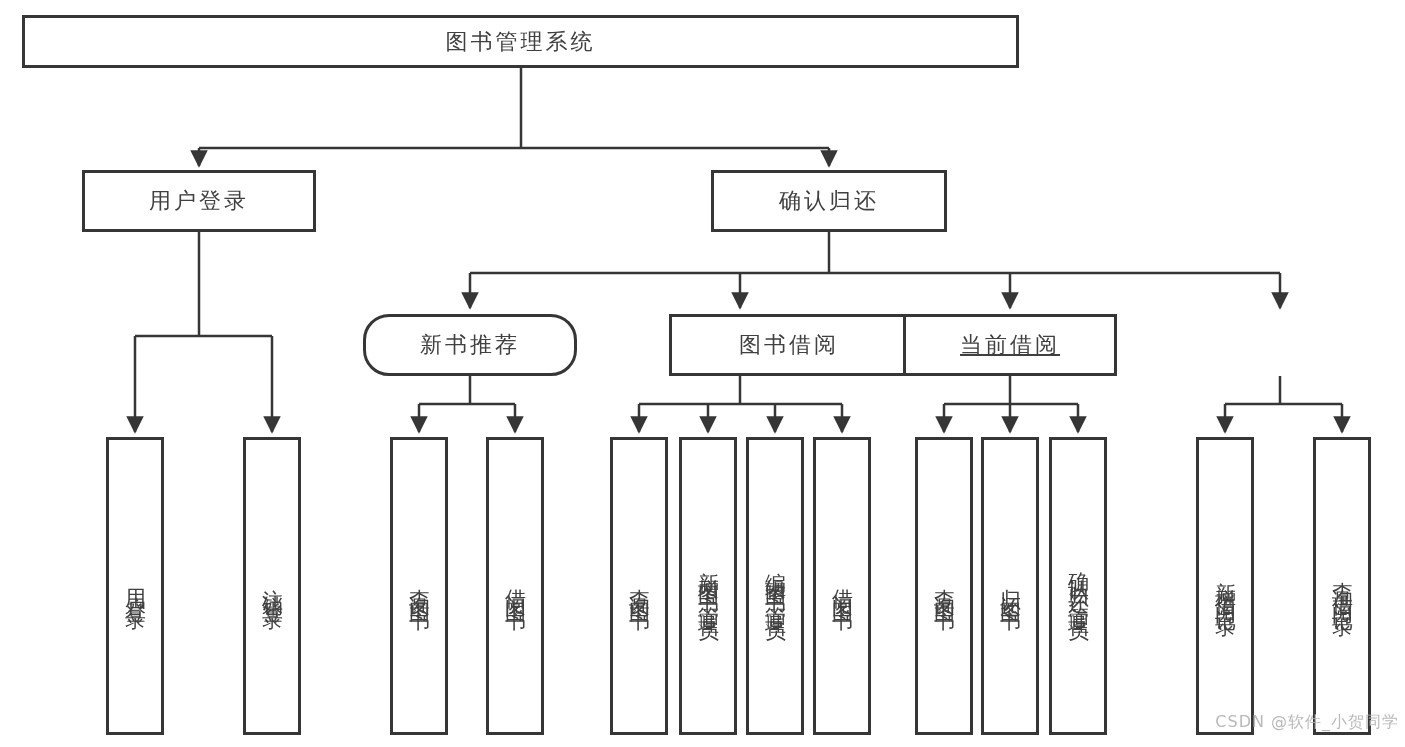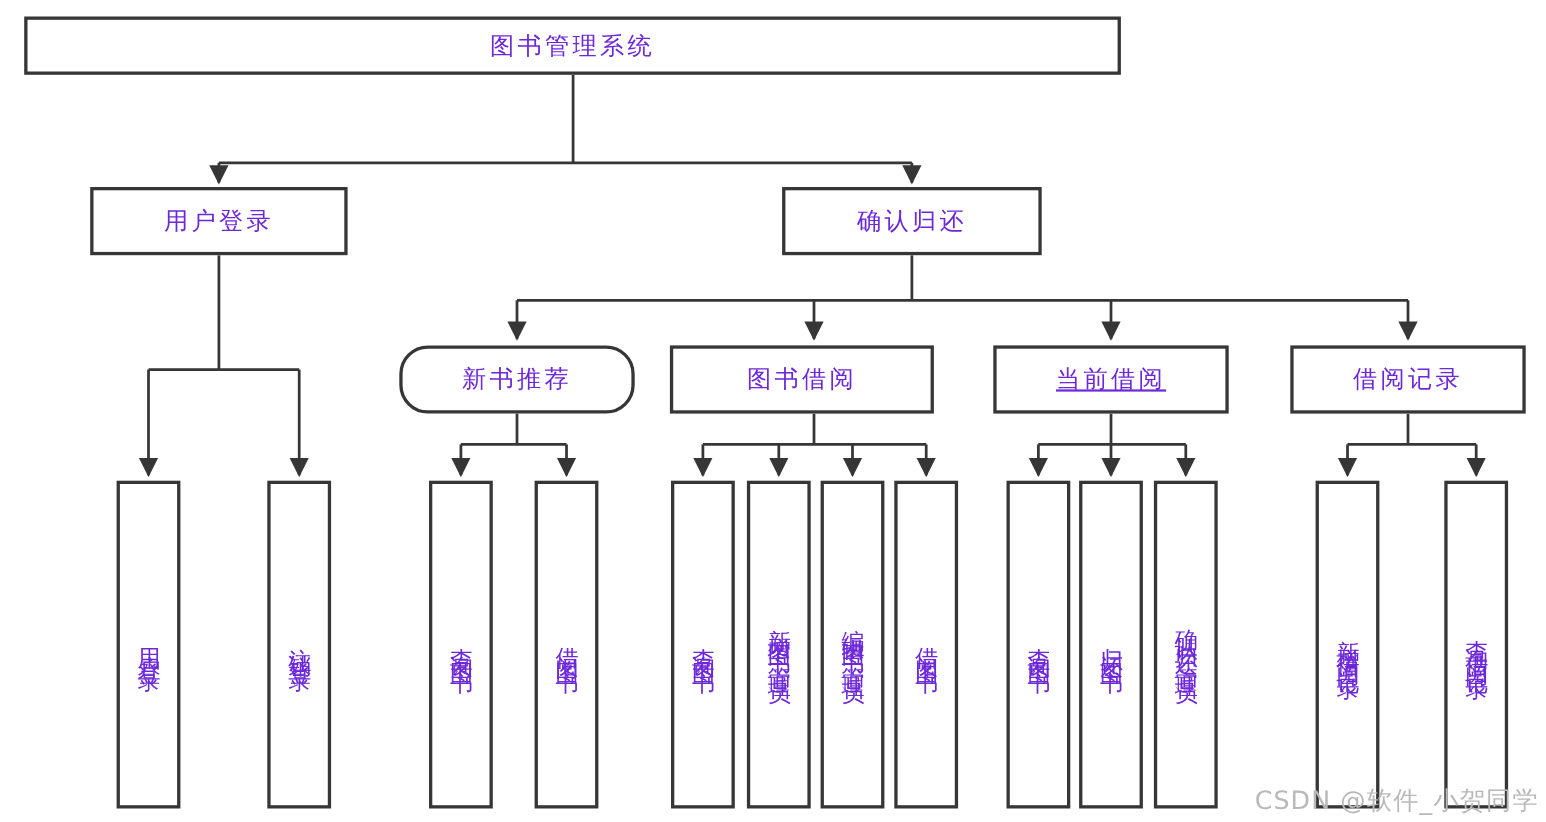--- a/index.html
+++ b/index.html
@@ -10,37 +10,37 @@
     font-family:"DejaVu Sans","Liberation Sans",sans-serif;
     overflow:hidden;
   }
   #connectors { position:absolute; left:0; top:0; z-index:1; }
   .node {
     position:absolute;
     box-sizing:border-box;
     border:3px solid #363636;
     background:#ffffff;
     display:flex; align-items:center; justify-content:center;
-    color:#6d28d9;
+    color:#404040;
     z-index:2;
   }
   .hnode { font-size:22px; letter-spacing:3px; }
   .leaf {
     writing-mode:vertical-rl;
     text-orientation:mixed;
     font-size:21px;
     letter-spacing:7px;
     line-height:1;
   }
   .watermark {
     position:absolute;
     right:6px; top:712px;
     z-index:10;
     color:#b9b9b9;
-    font-size:23px;
+    font-size:16px;
     letter-spacing:1px;
     white-space:nowrap;
   }
 </style>
 </head>
 <body>
 
 <div id="canvas">
 
   <svg id="connectors" width="1405" height="747" viewBox="0 0 1405 747">
@@ -92,23 +92,22 @@
       <line x1="1342" y1="404" x2="1342" y2="432" marker-end="url(#arrow)"></line>
     </g>
   </svg>
 
   <div class="node hnode" style="left:22px; top:15px; width:997px; height:53px;">图书管理系统</div>
 
   <div class="node hnode" style="left:82px; top:170px; width:234px; height:62px;">用户登录</div>
   <div class="node hnode" style="left:711px; top:170px; width:236px; height:62px;">确认归还</div>
 
   <div class="node hnode" style="left:363px; top:314px; width:214px; height:62px;border-radius:26px;">新书推荐</div>
-  <div class="node hnode" style="left:609px; top:314px; width:240px; height:62px;">图书借阅</div>
+  <div class="node hnode" style="left:669px; top:314px; width:240px; height:62px;">图书借阅</div>
   <div class="node hnode" style="left:903px; top:314px; width:214px; height:62px;text-decoration:underline;">当前借阅</div>
-  <div class="node hnode" style="left:1173px; top:314px; width:214px; height:62px;">借阅记录</div>
 
   <div class="node leaf" style="left:106px; top:437px; width:58px; height:298px;">用户登录</div>
   <div class="node leaf" style="left:243px; top:437px; width:58px; height:298px;">注销登录</div>
 
   <div class="node leaf" style="left:390px; top:437px; width:58px; height:298px;">查询图书</div>
   <div class="node leaf" style="left:486px; top:437px; width:58px; height:298px;">借阅图书</div>
 
   <div class="node leaf" style="left:610px; top:437px; width:58px; height:298px;">查询图书</div>
   <div class="node leaf" style="left:679px; top:437px; width:58px; height:298px;">新增图书（管理员）</div>
   <div class="node leaf" style="left:746px; top:437px; width:58px; height:298px;">编辑图书（管理员）</div>

